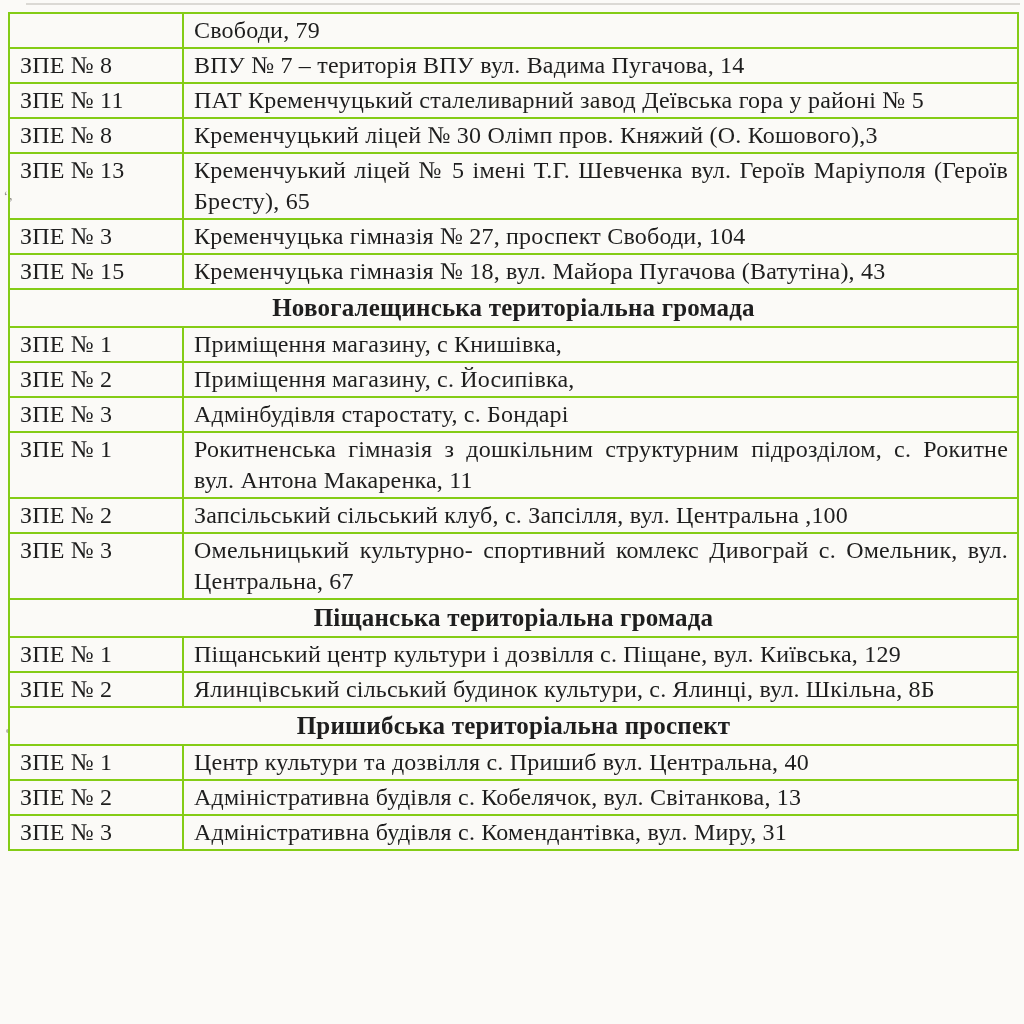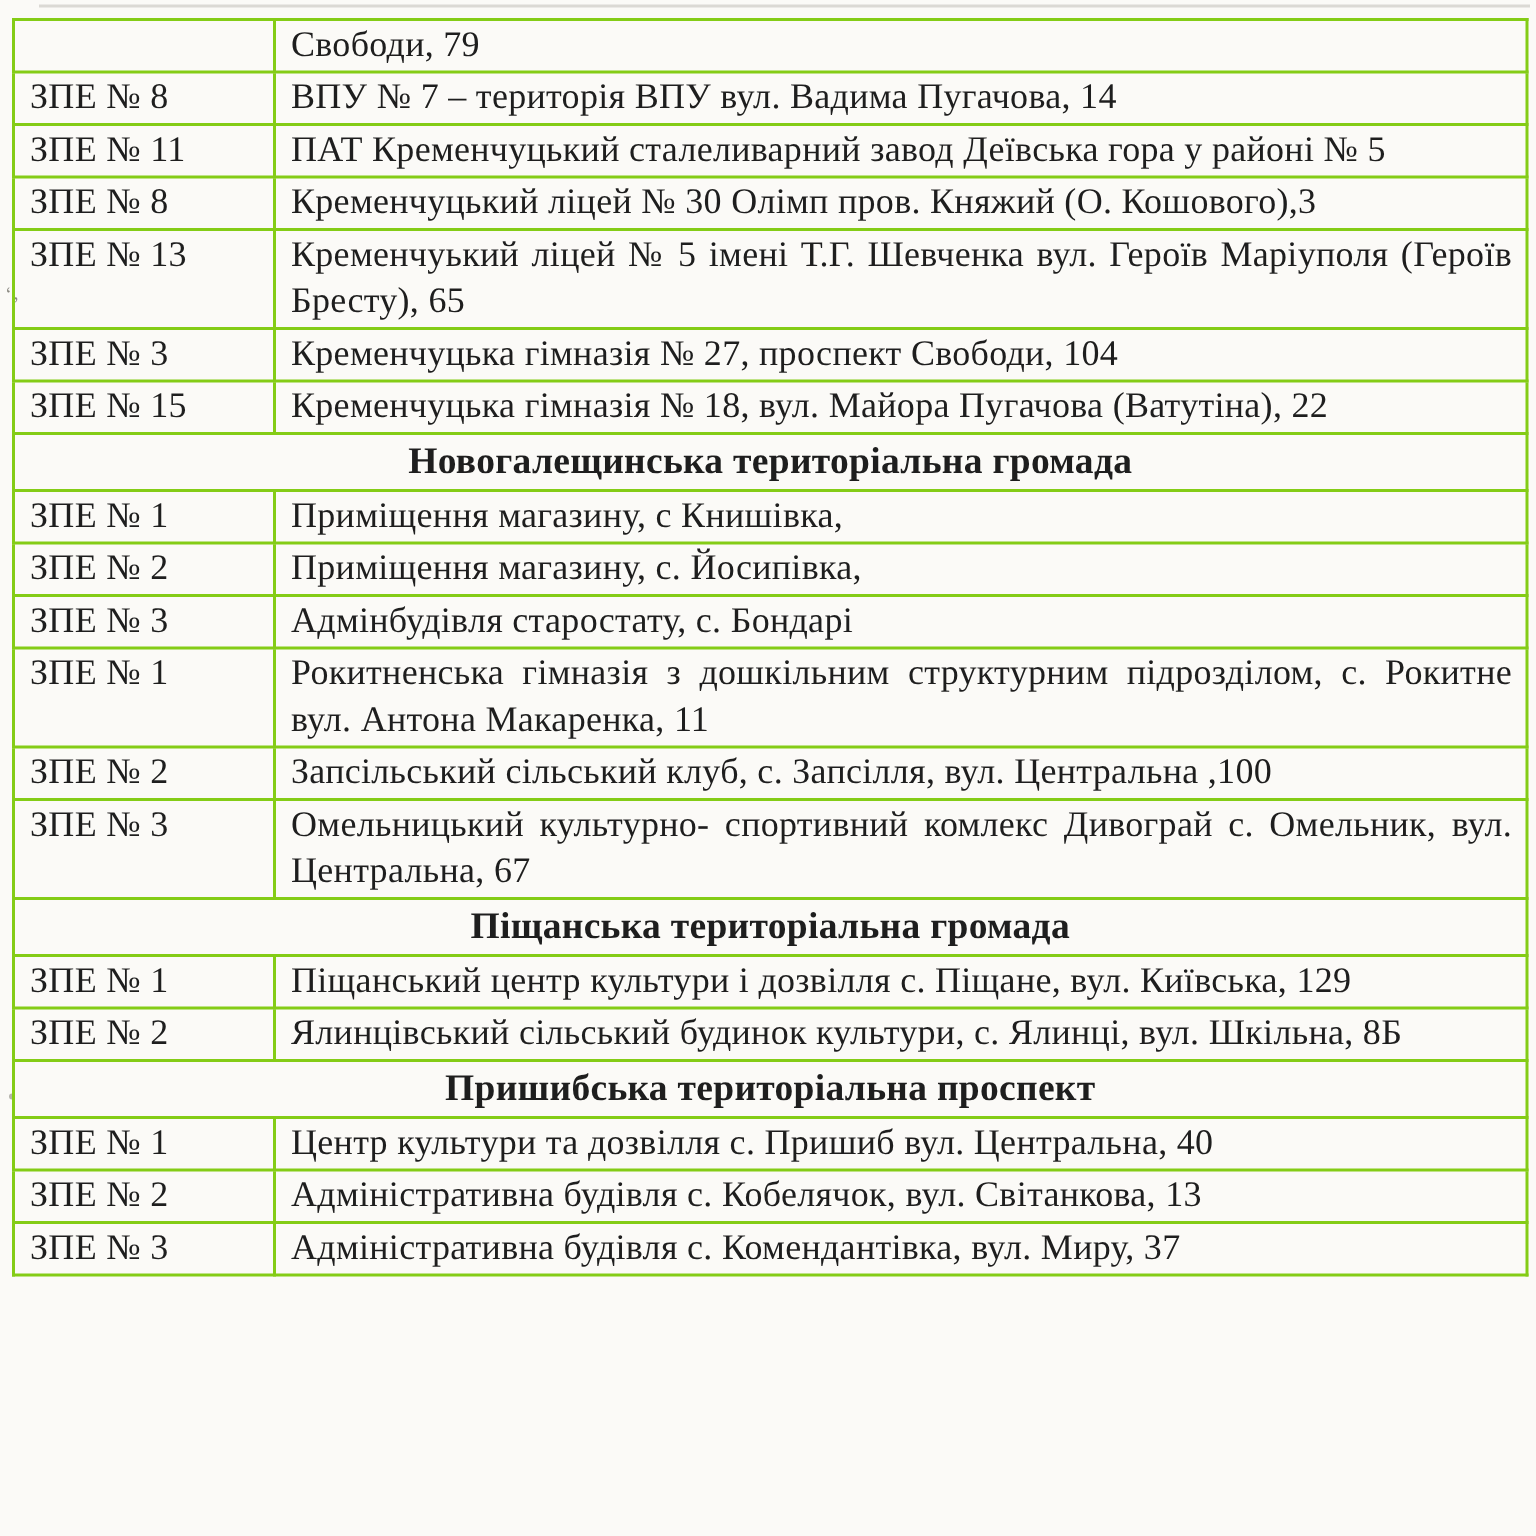--- a/index.html
+++ b/index.html
@@ -110,21 +110,21 @@
         <tr>
           <td class="label-cell">ЗПЕ № 13</td>
           <td class="desc-cell">Кременчуький ліцей № 5 імені Т.Г. Шевченка вул. Героїв Маріуполя (Героїв Бресту), 65</td>
         </tr>
         <tr>
           <td class="label-cell">ЗПЕ № 3</td>
           <td class="desc-cell">Кременчуцька гімназія № 27, проспект Свободи, 104</td>
         </tr>
         <tr>
           <td class="label-cell">ЗПЕ № 15</td>
-          <td class="desc-cell">Кременчуцька гімназія № 18, вул. Майора Пугачова (Ватутіна), 22</td>
+          <td class="desc-cell">Кременчуцька гімназія № 18, вул. Майора Пугачова (Ватутіна), 43</td>
         </tr>
         <tr>
           <td colspan="2" class="section-cell">Новогалещинська територіальна громада</td>
         </tr>
         <tr>
           <td class="label-cell">ЗПЕ № 1</td>
           <td class="desc-cell">Приміщення магазину, с Книшівка,</td>
         </tr>
         <tr>
           <td class="label-cell">ЗПЕ № 2</td>
@@ -163,17 +163,17 @@
         <tr>
           <td class="label-cell">ЗПЕ № 1</td>
           <td class="desc-cell">Центр культури та дозвілля с. Пришиб вул. Центральна, 40</td>
         </tr>
         <tr>
           <td class="label-cell">ЗПЕ № 2</td>
           <td class="desc-cell">Адміністративна будівля с. Кобелячок, вул. Світанкова, 13</td>
         </tr>
         <tr>
           <td class="label-cell">ЗПЕ № 3</td>
-          <td class="desc-cell">Адміністративна будівля с. Комендантівка, вул. Миру, 37</td>
+          <td class="desc-cell">Адміністративна будівля с. Комендантівка, вул. Миру, 31</td>
         </tr>
       </tbody>
   </table>
 </div>
 
 </body></html>

